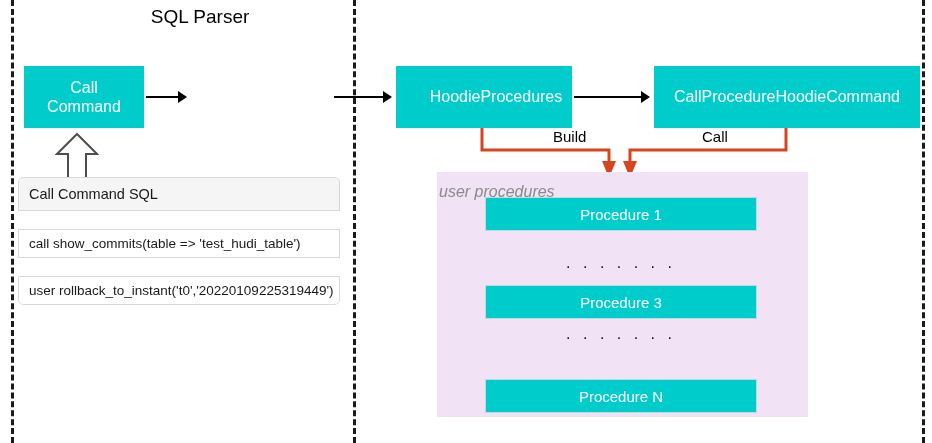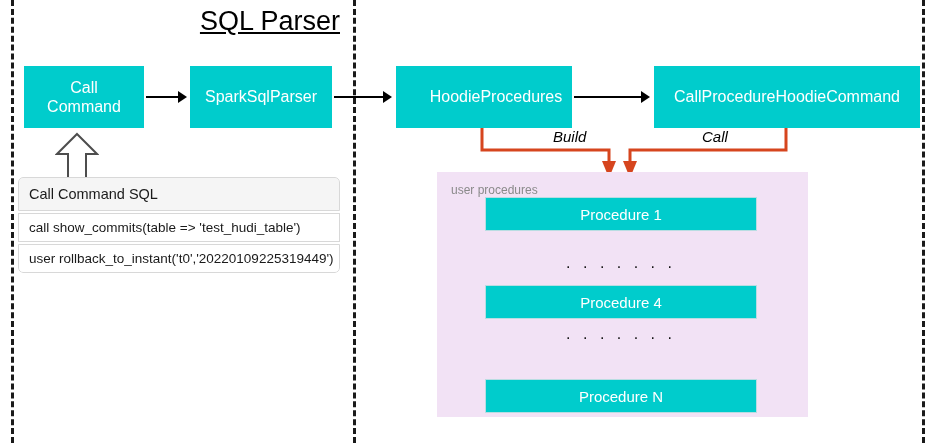--- a/index.html
+++ b/index.html
@@ -28,25 +28,24 @@
     height: 443px;
     border-left: 3px dashed #1a1a1a;
   }
   #divider-left   { left: 11px; }
   #divider-middle { left: 353px; }
   #divider-right  { left: 922px; }
 
   
   .section-title {
     position: absolute;
-    font-size: 27px;
+    font-size: 19px;
     color: #000000;
     white-space: nowrap;
-    text-align: right;
-    text-decoration: underline;
+    text-align: center;
   }
   #title-sql-parser    { left: 60px;  top: 6px;  width: 280px; }
   #title-procedure-run { left: 500px; top: 6px;  width: 280px; }
 
   
   .teal-box {
     position: absolute;
     background: #00CCCC;
     color: #ffffff;
     display: flex;
@@ -112,61 +111,61 @@
     color: #1a1a1a;
     background: #ffffff;
     white-space: nowrap;
   }
   .sql-row.header {
     background: #f5f5f5;
     font-size: 14.5px;
     padding: 8px 10px;
     border-radius: 5px 5px 0 0;
   }
-  .sql-row + .sql-row { border-top: none; margin-top: 2px; border-top: 1px solid #d8d8d8; }
+  .sql-row + .sql-row { border-top: none; margin-top: 18px; border-top: 1px solid #d8d8d8; }
   .sql-row:last-child { border-radius: 0 0 5px 5px; }
 
   
   #orange-layer {
     position: absolute;
     left: 0;
     top: 0;
     width: 932px;
     height: 443px;
     pointer-events: none;
   }
   .connector-label {
     position: absolute;
     font-size: 15px;
     color: #000000;
     background: #ffffff;
     padding: 0 5px;
     white-space: nowrap;
-    font-style: italic;
   }
   #label-build { left: 548px; top: 128px; }
   #label-call  { left: 697px; top: 128px; }
 
   
   #user-procedures-panel {
     position: absolute;
     left: 437px;
     top: 172px;
     width: 371px;
     height: 245px;
     background: #F2E2F5;
     box-sizing: border-box;
   }
   #user-procedures-label {
     position: absolute;
-    left: 14px;
+    left: 2px;
     top: 11px;
-    font-size: 12px;
+    font-size: 16px;
     color: #8a8a8a;
     white-space: nowrap;
+    font-style: italic;
   }
   .procedure-box {
     position: absolute;
     left: 48px;
     width: 272px;
     height: 34px;
     background: #00CCCC;
     border: 1px solid #b9dde2;
     box-sizing: border-box;
     color: #ffffff;
@@ -199,21 +198,20 @@
 <div id="canvas">
 
   <div class="divider" id="divider-left"></div>
   <div class="divider" id="divider-middle"></div>
   <div class="divider" id="divider-right"></div>
 
   <div class="section-title" id="title-sql-parser">SQL Parser</div>
 
   <div class="teal-box" id="box-call-command">Call
 Command</div>
-  <div class="teal-box" id="box-spark-parser">SparkSqlParser</div>
   <div class="teal-box" id="box-hoodie-procedures">HoodieProcedures</div>
   <div class="teal-box" id="box-call-procedure-command">CallProcedureHoodieCommand</div>
 
   <div class="arrow-line" id="arrow1-line"></div>
   <div class="arrow-head-right" id="arrow1-head"></div>
   <div class="arrow-line" id="arrow2-line"></div>
   <div class="arrow-head-right" id="arrow2-head"></div>
   <div class="arrow-line" id="arrow3-line"></div>
   <div class="arrow-head-right" id="arrow3-head"></div>
 
@@ -239,20 +237,20 @@
   <div class="connector-label" id="label-build">Build</div>
   <div class="connector-label" id="label-call">Call</div>
 
   <div id="user-procedures-panel">
     <div id="user-procedures-label">user procedures</div>
 
     <div class="procedure-box" id="procedure-box-0">Procedure 1</div>
 
     <div class="ellipsis-sep" id="ellipsis-0">. . . . . . .</div>
 
-    <div class="procedure-box" id="procedure-box-1">Procedure 4</div>
+    <div class="procedure-box" id="procedure-box-1">Procedure 3</div>
 
     <div class="ellipsis-sep" id="ellipsis-1">. . . . . . .</div>
 
     <div class="procedure-box" id="procedure-box-2">Procedure N</div>
   </div>
 
 </div>
 
 </body></html>

